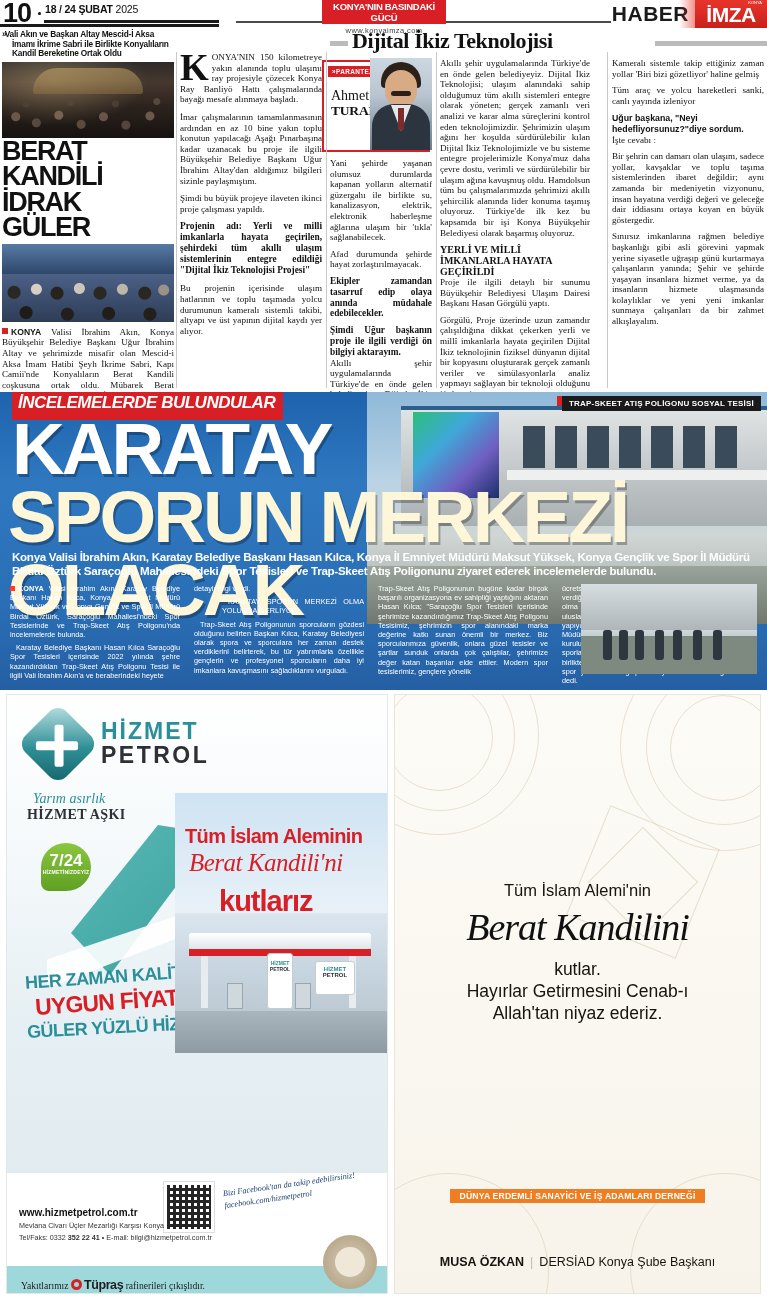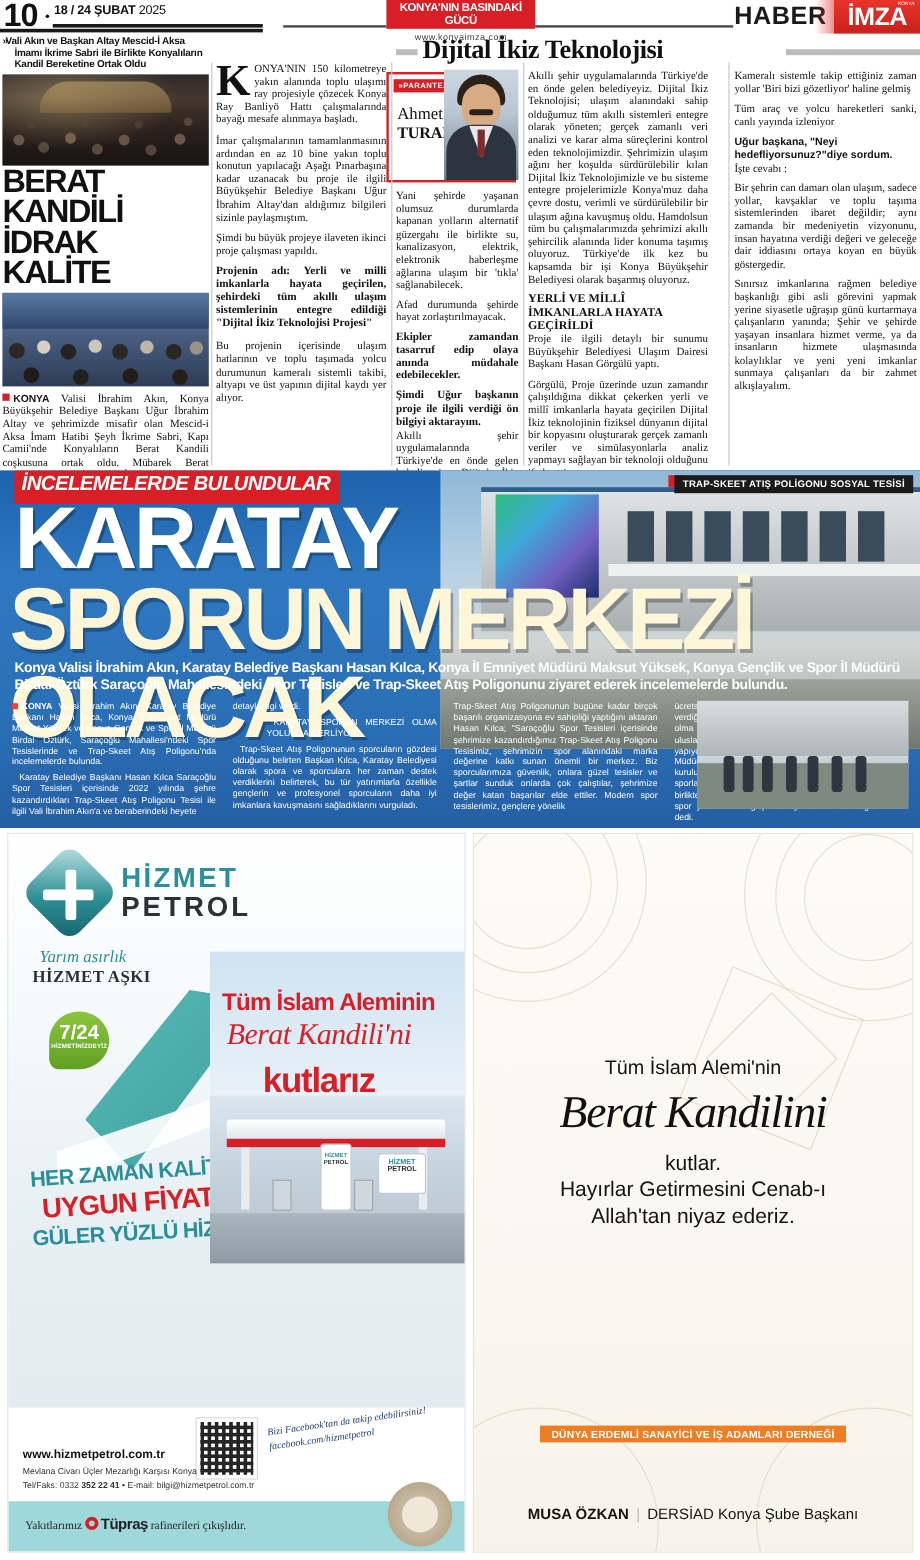--- a/index.html
+++ b/index.html
@@ -341,21 +341,21 @@
     background-size:6px 6px, 6px 6px; opacity:.85;}
   .hp-fb { position:absolute; left:216px; top:4px; width:160px; font-family:"Liberation Serif",serif;
            font-style:italic; font-size:8.2px; color:#1a3d6e; line-height:12px; transform:rotate(-8deg); }
   .hp-url { position:absolute; left:12px; top:34px; font-family:"Liberation Sans",sans-serif;
             font-weight:bold; font-size:10px; color:#111; }
   .hp-addr { position:absolute; left:12px; top:48px; font-family:"Liberation Sans",sans-serif;
              font-size:7.2px; color:#333; line-height:10px; }
   .hp-tel { position:absolute; left:12px; top:60px; font-family:"Liberation Sans",sans-serif;
             font-size:7.2px; color:#333; }
   .hp-tel b { font-weight:bold; }
-  .hp-teal { position:absolute; left:0; bottom:0; width:382px; height:42px; background:#9fd8da;margin-top:28px; }
+  .hp-teal { position:absolute; left:0; bottom:0; width:382px; height:27px; background:#9fd8da;margin-top:28px; }
   .hp-yak { position:absolute; left:14px; top:12px; font-family:"Liberation Serif",serif; font-size:9.6px; color:#222; }
   .hp-tupras { font-family:"Liberation Sans",sans-serif; font-weight:bold; font-size:12.5px; color:#1f1f1f; letter-spacing:-.4px;}
   .hp-tupras .ring { display:inline-block; width:11px; height:11px; border:3px solid #d81f26; border-radius:50%; vertical-align:-1px; margin-right:2px;}
   .hp-medal { position:absolute; right:12px; bottom:4px; width:54px; height:54px; border-radius:50%;
               background:radial-gradient(circle,#d8cdb9 0%, #b9a98d 70%, #8f7f63 100%); }
   .hp-medal-in { position:absolute; left:12px; top:12px; width:30px; height:30px; border-radius:50%;
               background:#efe7d7; }
 
   
   .ad-dersiad {
@@ -442,21 +442,21 @@
   <div class="col-left">
     <div class="kicker-box">
       <div class="kicker">
         <span class="chev">»</span><span>Vali Akın ve Başkan Altay Mescid-İ Aksa İmamı İkrime Sabri ile Birlikte Konyalıların Kandil Bereketine Ortak Oldu</span>
       </div>
     </div>
     <div class="photo-crowd">
         <div class="arch"></div>
       </div>
     <div class="hl-berat">BERAT KANDİLİ</div>
-    <div class="hl-berat">İDRAK KALİTE</div>
+    <div class="hl-berat">İDRAK GÜLER</div>
     <div class="photo-group"></div>
     <div class="body-left">
       <span class="sq-red"></span><span class="loc">KONYA</span> <span>Valisi İbrahim Akın, Konya Büyükşehir Belediye Başkanı Uğur İbrahim Altay ve şehrimizde misafir olan Mescid-i Aksa İmam Hatibi Şeyh İkrime Sabri, Kapı Camii'nde Konyalıların Berat Kandili coşkusuna ortak oldu. Mübarek Berat gecesinde, Mescid-i Aksa İmam Hatibi Şeyh İkrime Sabri ile Konya İl Müftüsü Ali Öge Gazze ve mazlum milletler için dua etti.</span>
     </div>
   </div>
 
   <div class="col-mid">
     <div class="dropcap-para">
       <span class="dropcap">K</span><span>ONYA'NIN 150 kilometreye yakın alanında toplu ulaşımı ray projesiyle çözecek Konya Ray Banliyö Hattı çalışmalarında bayağı mesafe alınmaya başladı.</span>
     </div>

